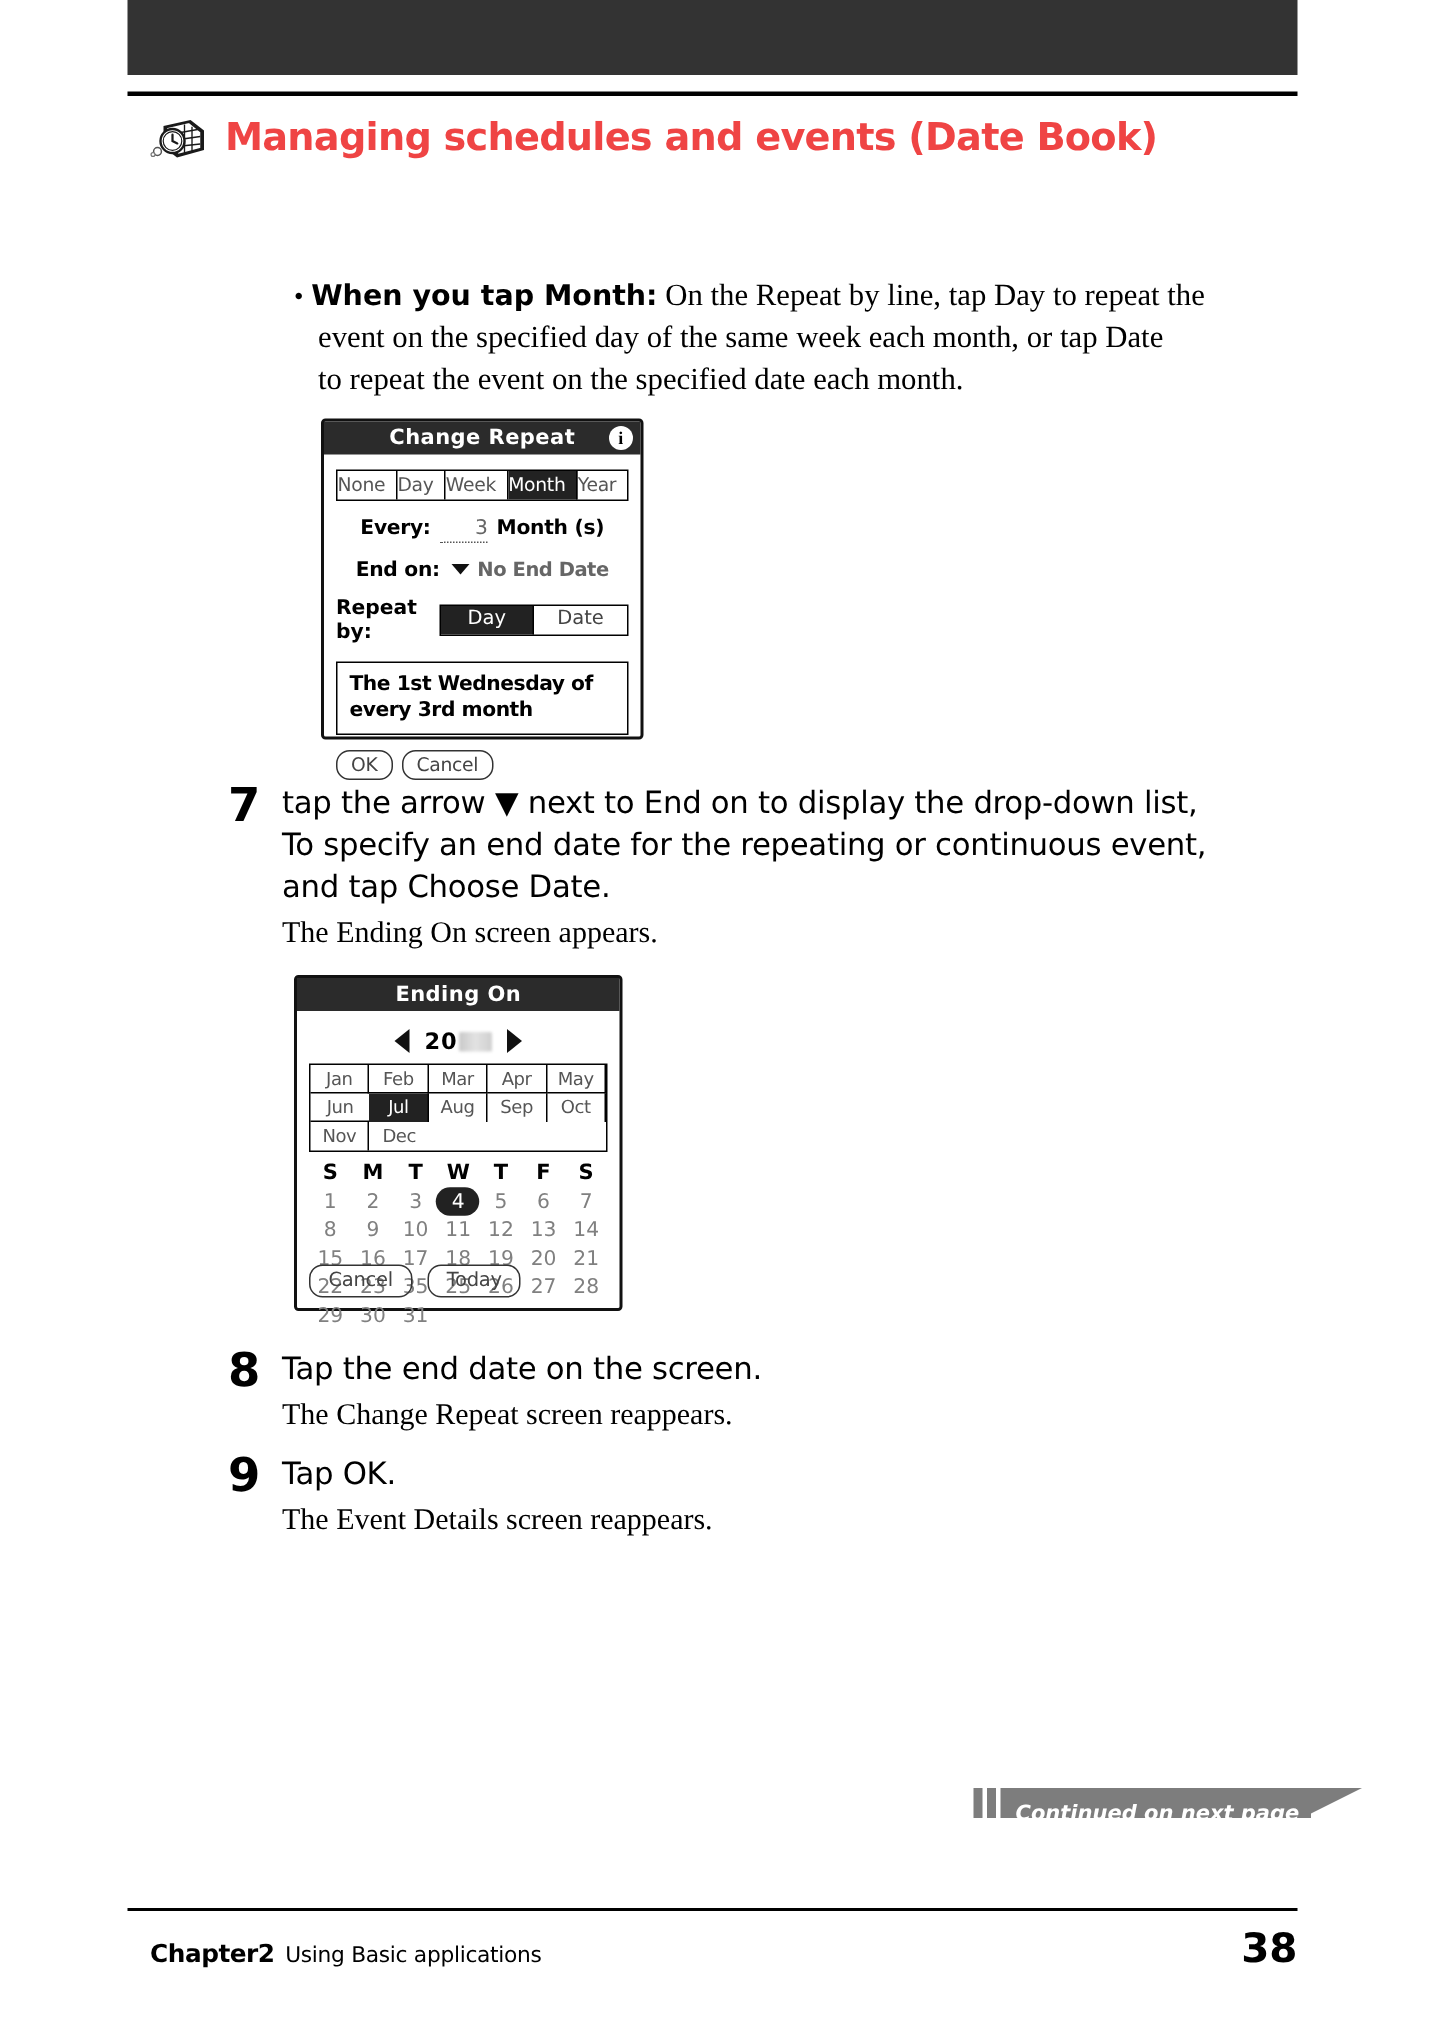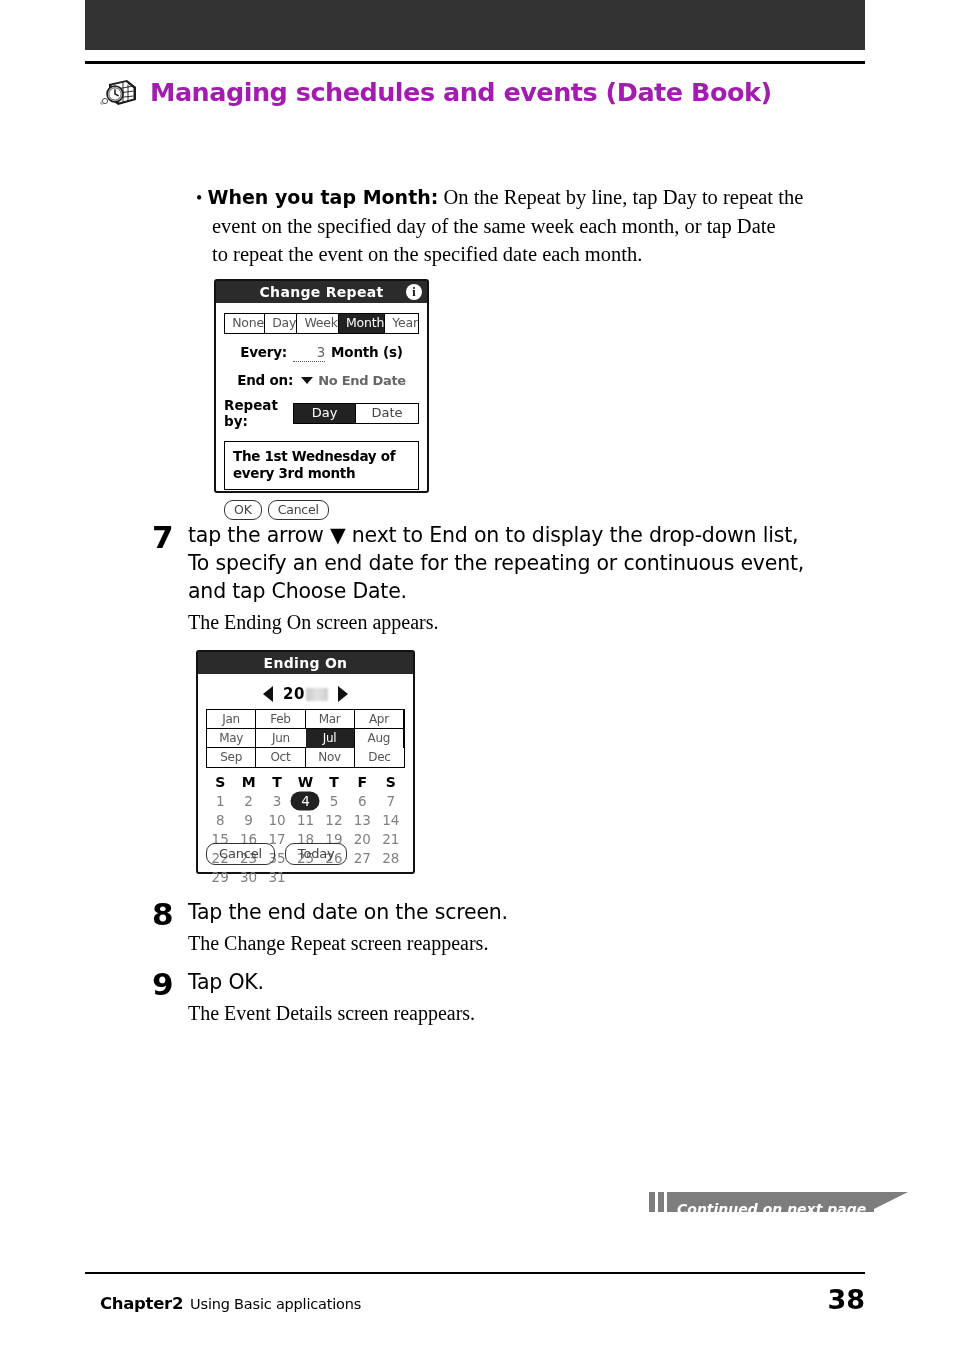--- a/index.html
+++ b/index.html
@@ -55,21 +55,21 @@
     position: relative;
     top: 1px;
   }
 
   .chapter-title {
     font-family: "DejaVu Sans", sans-serif;
     font-size: 25.5px;
     font-weight: bold;
     letter-spacing: -0.5px;
     white-space: nowrap;
-    color: #a21caf;
+    color: #ef4444;
   }
 
   .bullet-block {
     position: absolute;
     left: 196px;
     top: 183px;
     width: 655px;
   }
 
   .bullet-line {
@@ -181,21 +181,21 @@
     border: 1.5px solid #000;
     height: 21px;
     margin: 2px 0 0 0;
   }
 
   .tabrow .tab {
     flex: 1 1 auto;
     border-right: 1.5px solid #000;
     font-size: 12.5px;
     line-height: 18px;
-    text-align: right;
+    text-align: left;
     color: #555;
     letter-spacing: -0.2px;
     white-space: nowrap;
   }
 
   .tabrow .tab:last-child { border-right: none; }
 
   .tabrow .tab.sel {
     background: #222;
     color: #ffffff;
@@ -342,21 +342,21 @@
     width: 22px;
     height: 13px;
     background: linear-gradient(90deg,#c9c9c9,#e2e2e2,#cfcfcf);
     filter: blur(1.2px);
     margin-left: 1px;
     border-radius: 1px;
   }
 
   .month-grid {
     display: grid;
-    grid-template-columns: repeat(4, 1fr);
+    grid-template-columns: repeat(5, 1fr);
     border: 1.5px solid #000;
   }
 
   .month-grid .mcell {
     border-right: 1.5px solid #000;
     border-bottom: 1.5px solid #000;
     font-size: 12px;
     line-height: 18px;
     height: 19px;
     text-align: center;

